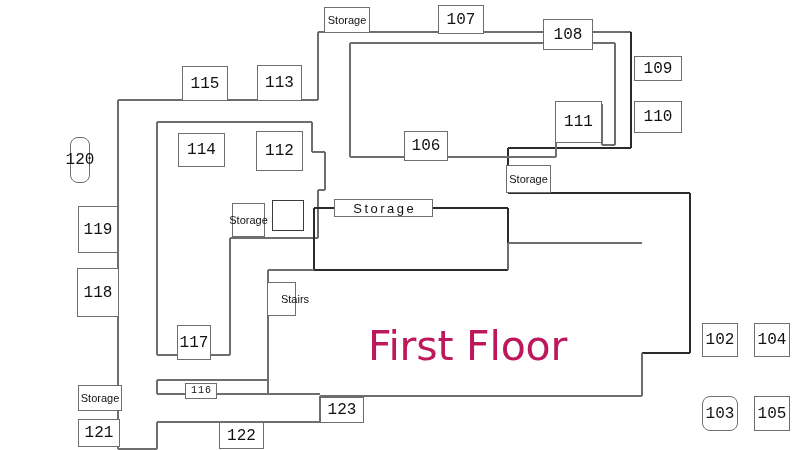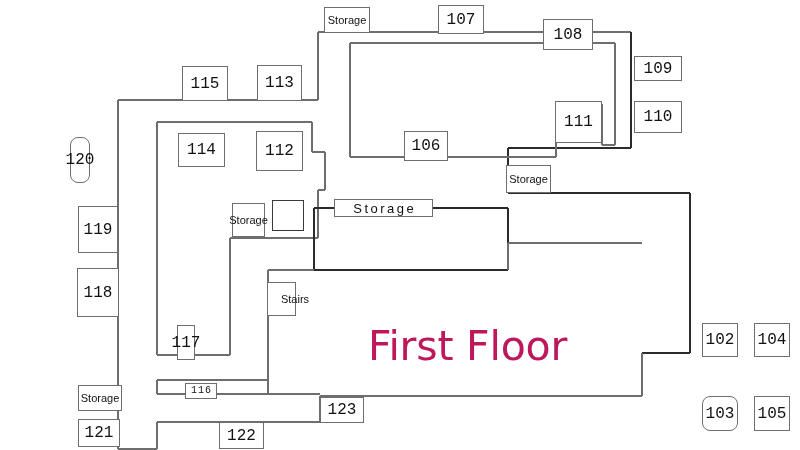--- a/index.html
+++ b/index.html
@@ -183,21 +183,21 @@
       <div class="room-label num" style="left: 256px; top: 131px; width: 47px; height: 40px;">112</div>
       <div class="room-label num" style="left: 70px; top: 137px; width: 20px; height: 46px; border-radius: 8px;">120</div>
       <div class="room-label num" style="left: 78px; top: 206px; width: 40px; height: 47px;">119</div>
       <div class="room-label num" style="left: 77px; top: 268px; width: 42px; height: 49px;">118</div>
       <div class="room-label num" style="left: 404px; top: 131px; width: 44px; height: 30px;">106</div>
       <div class="room-label storage" style="left: 506px; top: 165px; width: 45px; height: 28px;">Storage</div>
       <div class="room-label storage" style="left: 232px; top: 203px; width: 33px; height: 34px;">Storage</div>
       <div class="room-label empty-box" style="left: 272px; top: 200px; width: 32px; height: 31px;"></div>
       <div class="room-label elevator" style="left: 334px; top: 199px; width: 99px; height: 18px;">Storage</div>
       <div class="room-label stairs" style="left: 267px; top: 282px; width: 29px; height: 34px; padding-left: 27px;">Stairs</div>
-      <div class="room-label num" style="left: 177px; top: 325px; width: 18px; height: 35px;">117</div>
+      <div class="room-label num" style="left: 177px; top: 325px; width: 34px; height: 35px;">117</div>
       <div class="room-label num" style="left: 702px; top: 323px; width: 36px; height: 34px;">102</div>
       <div class="room-label num" style="left: 754px; top: 323px; width: 36px; height: 34px;">104</div>
       <div class="room-label num" style="left: 702px; top: 396px; width: 36px; height: 35px; border-radius: 8px;">103</div>
       <div class="room-label num" style="left: 754px; top: 396px; width: 36px; height: 35px;">105</div>
       <div class="room-label storage" style="left: 78px; top: 385px; width: 44px; height: 26px;">Storage</div>
       <div class="room-label num" style="left: 78px; top: 419px; width: 42px; height: 28px;">121</div>
       <div class="room-label corridor-num" style="left: 185px; top: 383px; width: 32px; height: 16px;">116</div>
       <div class="room-label num" style="left: 320px; top: 397px; width: 44px; height: 26px;">123</div>
       <div class="room-label num" style="left: 219px; top: 422px; width: 45px; height: 27px;">122</div>
     </div>

